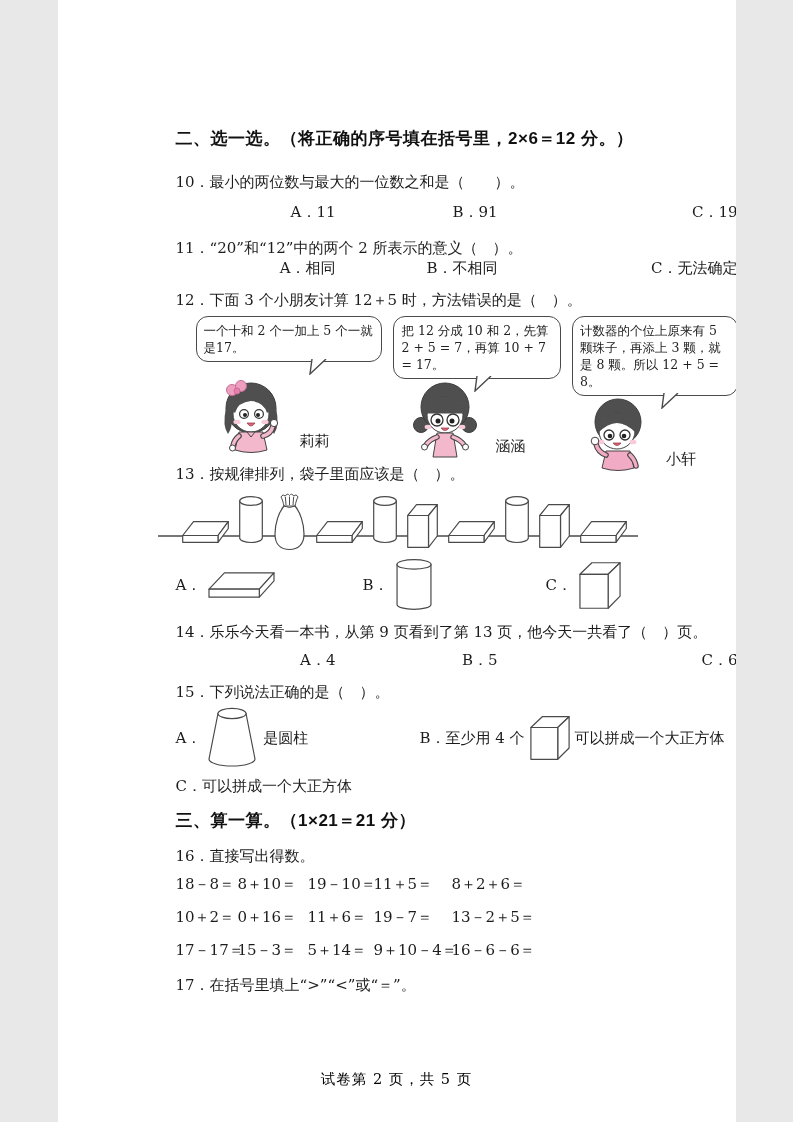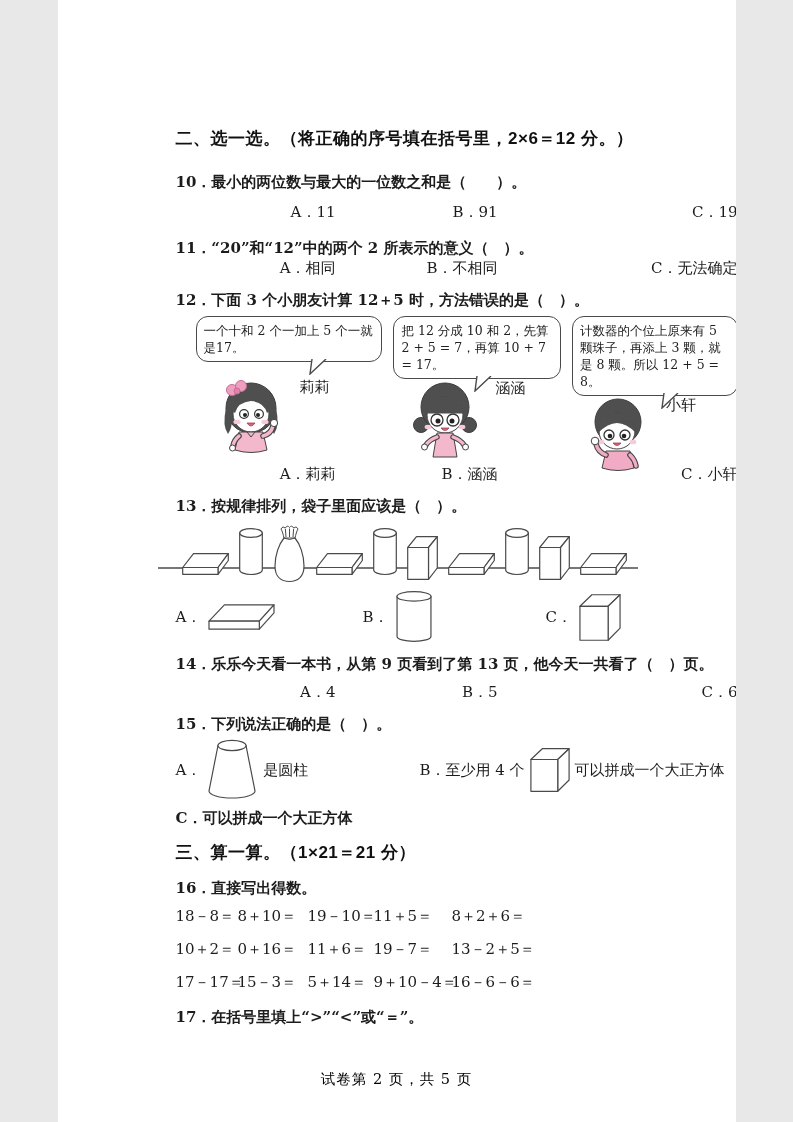--- a/index.html
+++ b/index.html
@@ -10,40 +10,40 @@
     font-family:"DejaVu Serif","Liberation Serif",serif;
     color:#1c1c1c;
   }
   .content { position:absolute; left:118px; top:128px; width:562px; }
 
   .sec-title {
     font-family:"Liberation Sans","DejaVu Sans",sans-serif;
     font-weight:bold; font-size:17px; line-height:22px; margin-bottom:22px;
     letter-spacing:0.5px; color:#111;
   }
-  .q-text { font-size:15px; line-height:20px; margin-bottom:10px;font-weight:bold; }
+  .q-text { font-size:15px; line-height:20px; margin-bottom:10px; }
   .opt3 {
     display:grid; grid-template-columns:160px 162px 1fr;
     font-size:15px; line-height:20px; margin-bottom:16px;text-align:right;
   }
   .opt3-shape-row {
     display:grid; grid-template-columns:187px 183px 1fr;
     font-size:15px; align-items:center; min-height:58px; margin:2px 0 8px;
   }
   .shape-cell { display:flex; align-items:center; gap:7px; }
 
   
   .kids-row { display:flex; gap:11px; height:142px; margin:4px 0 6px; margin-left:20px; }
   .kid-group { display:flex; flex-direction:column; }
   .bubble {
     position:relative; background:#fff; border:1.4px solid #4a4a4a; border-radius:12px;
     padding:5px 7px; font-size:12.5px; line-height:17px; color:#222;
   }
   .tail { position:absolute; bottom:-14px; }
-  .kid-figure-row { display:flex; gap:6px; margin-top:auto; }
+  .kid-figure-row { display:flex; align-items:flex-end; gap:6px; margin-top:auto; }
   .kid-name { font-size:15px; line-height:18px; margin-bottom:8px; white-space:nowrap; }
 
   
   .pattern-strip { display:block; margin:2px 0 2px -18px; }
 
   
   .q15-row {
     display:grid; grid-template-columns:244px 1fr; align-items:center;
     font-size:15px; min-height:68px; margin-bottom:4px;
   }
@@ -220,25 +220,20 @@
             <path d="M34,59 Q26,56 24,48" stroke="#f2abc4" stroke-width="3.4" fill="none" stroke-linecap="round"></path>
             <circle cx="23" cy="45" r="3.8" fill="#fff" stroke="#444"></circle>
             <path d="M58,59 Q63,64 64,70" stroke="#444" stroke-width="5.6" fill="none" stroke-linecap="round"></path>
             <path d="M58,59 Q63,64 64,70" stroke="#f2abc4" stroke-width="3.4" fill="none" stroke-linecap="round"></path>
           </svg>
           <span class="kid-name">小轩</span>
         </div>
       </div>
     </div>
 
-    <div class="opt3" style="margin-bottom:12px">
-      <span>A．莉莉</span>
-      <span>B．涵涵</span>
-      <span>C．小轩</span>
-    </div>
 
     <div class="q-text" style="margin-bottom:6px">13．按规律排列，袋子里面应该是（　）。</div>
 
     <svg class="pattern-strip" width="560" height="64" viewBox="0 0 560 64">
       <line x1="0" y1="46" x2="480" y2="46" stroke="#4a4a4a" stroke-width="1.3"></line>
       <g>
           <use href="#sym-cuboid" xlink:href="#sym-cuboid" x="24" y="31" width="47" height="22"></use>
           <use href="#sym-cylinder" xlink:href="#sym-cylinder" x="81" y="6" width="24" height="48"></use>
           <use href="#sym-bag" xlink:href="#sym-bag" x="115" y="1" width="33" height="60"></use>
           <use href="#sym-cuboid" xlink:href="#sym-cuboid" x="158" y="31" width="47" height="22"></use>

